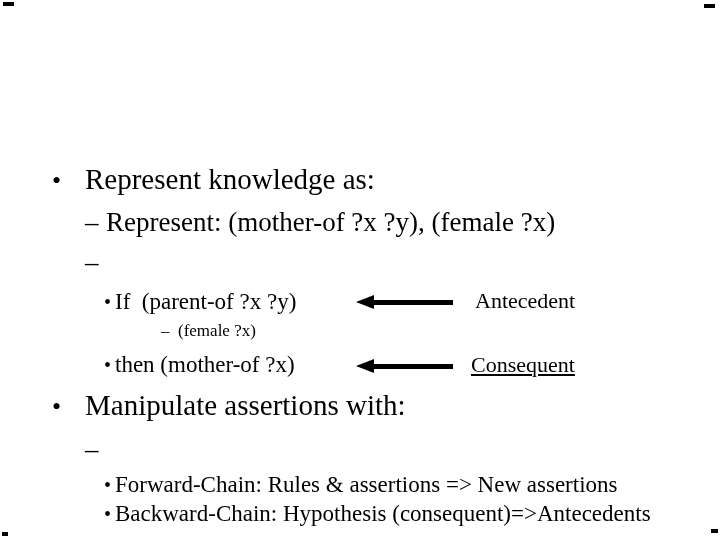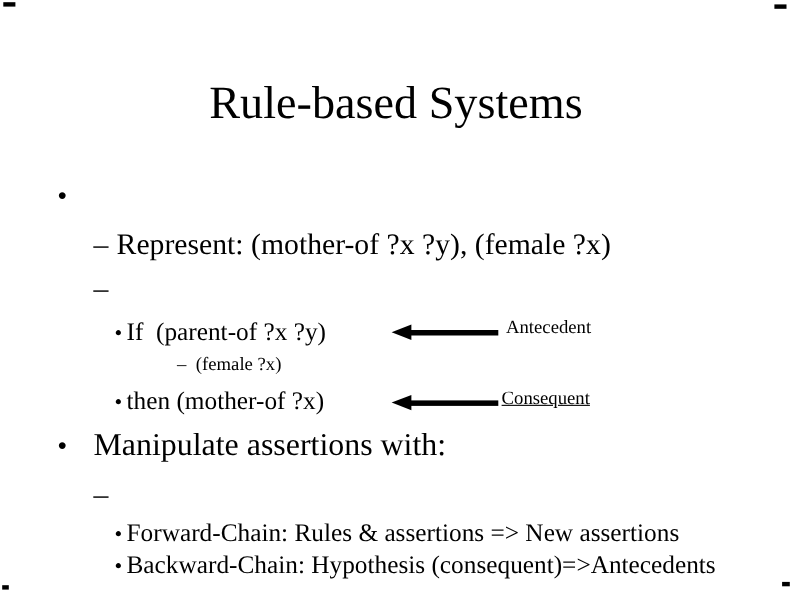--- a/index.html
+++ b/index.html
@@ -59,23 +59,24 @@
   .row-if          { left: 104px; top: 289px; }
   .row-female      { left: 161px; top: 321px; }
   .row-then        { left: 104px; top: 352px; }
   .row-manipulate  { left: 52px;  top: 389px; }
   .row-interpreter { left: 85px;  top: 434px; }
   .row-forward     { left: 104px; top: 472px; }
   .row-backward    { left: 104px; top: 501px; }
 
   .annot-label {
     position: absolute;
-    font-size: 17px;
+    font-size: 22px;
     line-height: 1.15;
     white-space: pre;
+    margin-left: 15px;
   }
   .label-antecedent { left: 460px; top: 288px; }
   .label-consequent { left: 456px; top: 352px; text-decoration: underline; }
 
   .arrow {
     position: absolute;
     width: 97px;
     height: 14px;
   }
   .arrow-antecedent { left: 356px; top: 295px; }
@@ -98,24 +99,24 @@
 </head>
 <body>
 
 <div class="slide">
 
   <div class="corner-mark corner-tl"></div>
   <div class="corner-mark corner-tr"></div>
   <div class="corner-mark corner-bl"></div>
   <div class="corner-mark corner-br"></div>
 
-  <div class="slide-title">Rule-based Systems</div>
 
   <div class="line lvl1 row-represent">
     <span class="marker">•</span>
+    <span class="txt">Represent knowledge as:</span>
   </div>
 
   <div class="line lvl2 row-assertions">
     <span class="marker">–</span>
     <span class="txt">Represent: (mother-of ?x ?y), (female ?x)</span>
   </div>
 
   <div class="line lvl2 row-rules">
     <span class="marker">–</span>
   </div>

